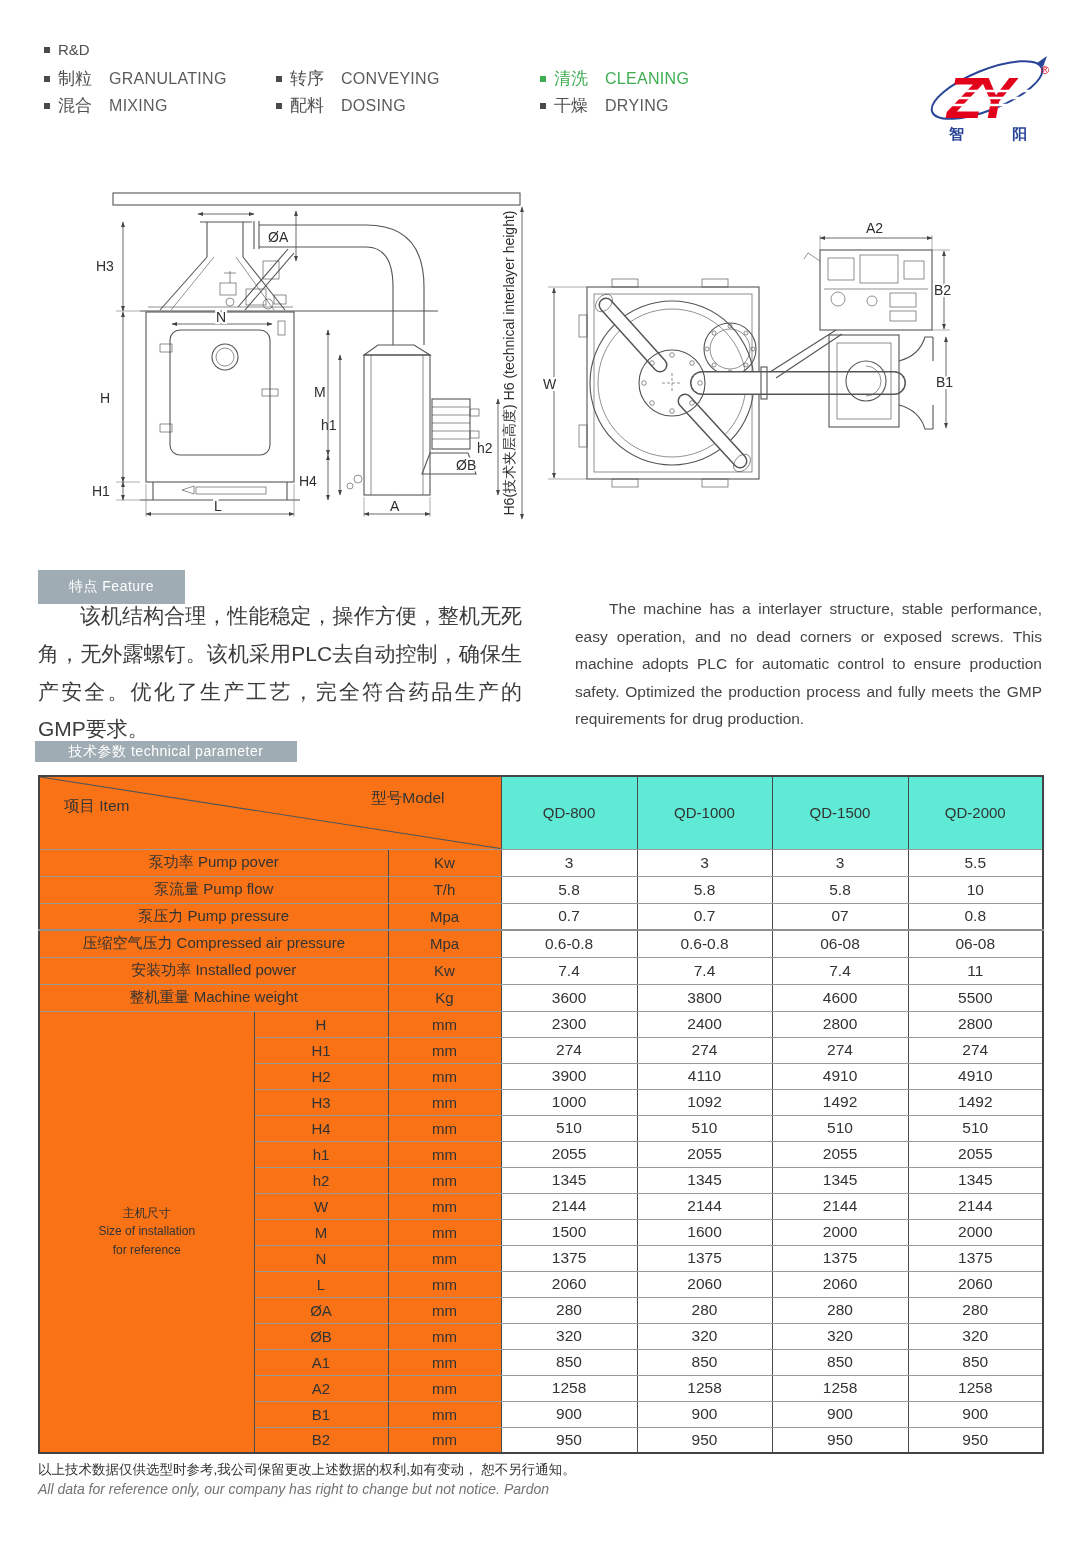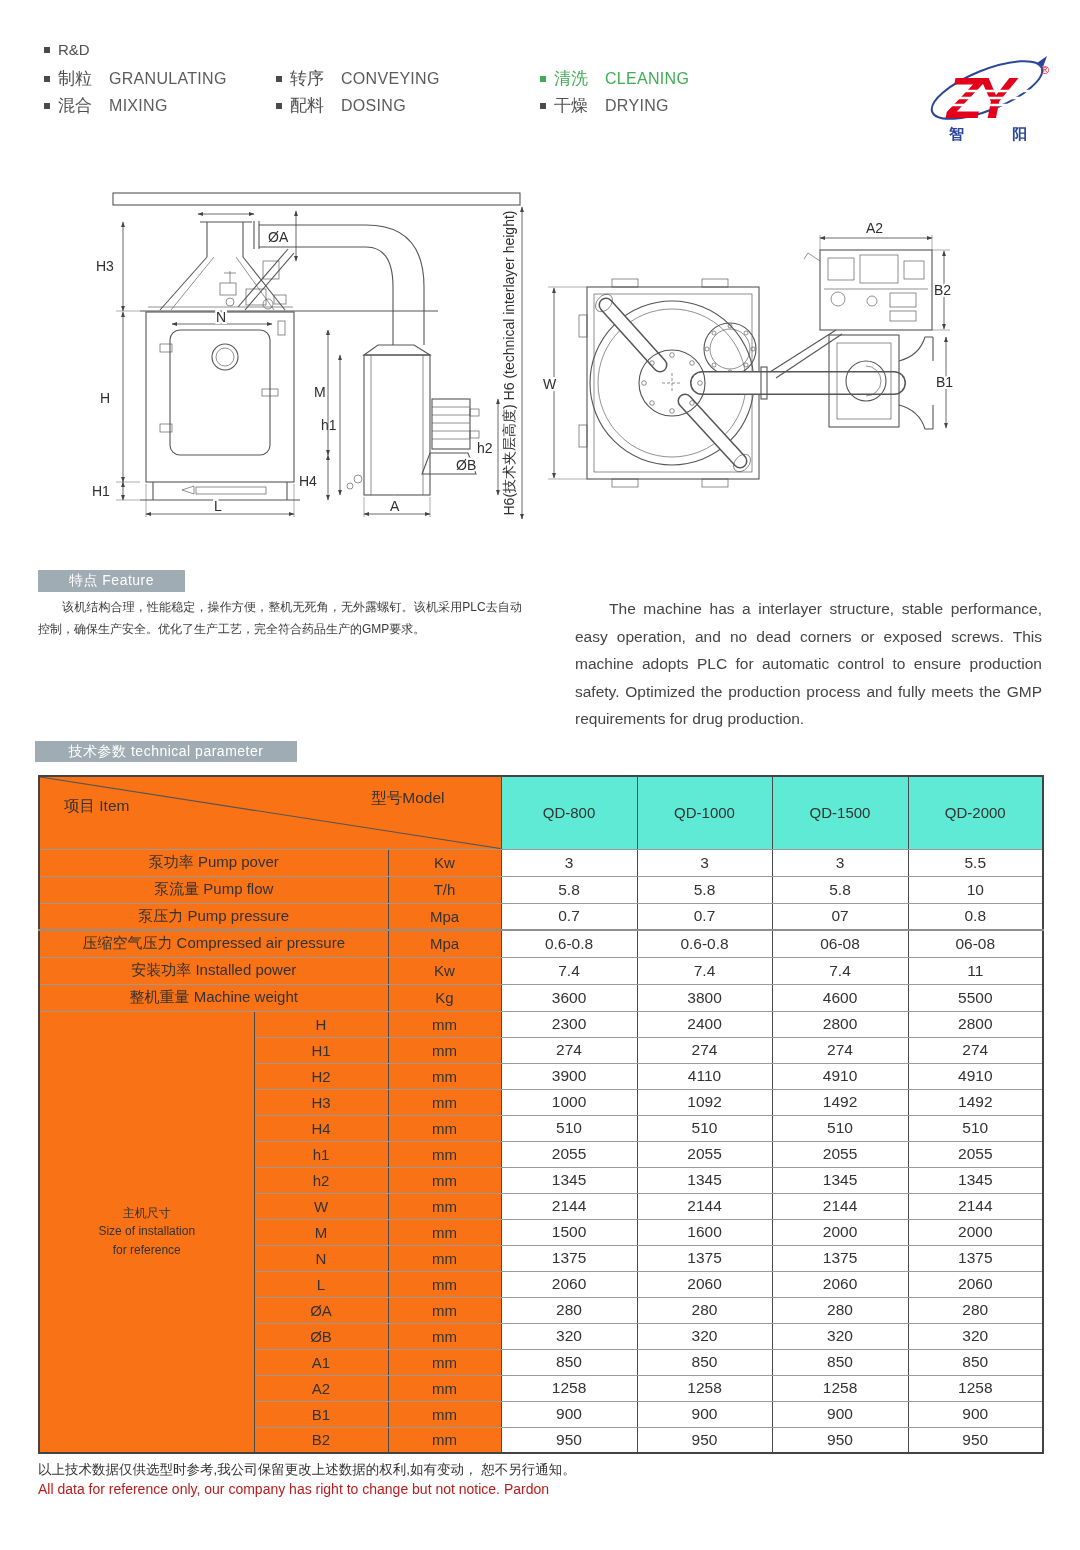--- a/index.html
+++ b/index.html
@@ -15,21 +15,21 @@
   
   svg .ln{fill:none;stroke:#555;stroke-width:1.1px;}
   svg .thin{stroke-width:.65px;}
   svg .dim{fill:none;stroke:#444;stroke-width:.8px;marker-start:url(#arr);marker-end:url(#arr);}
   svg .ext{fill:none;stroke:#777;stroke-width:.6px;}
   svg .dtx{font-size:14px;fill:#2e2e2e;}
   svg .halo{stroke:#fff;stroke-width:4px;paint-order:stroke;}
   
   .sec-head{position:absolute;background:#a0acb3;color:#fff;font-size:14px;
             display:flex;align-items:center;justify-content:center;letter-spacing:.5px;}
-  .para-zh{position:absolute;left:38px;top:597px;width:484px;font-size:12px;line-height:1.8;
+  .para-zh{position:absolute;left:38px;top:597px;width:484px;font-size:21px;line-height:1.8;
            text-align:justify;text-indent:2em;color:#3c3c3c;}
   .para-en{position:absolute;left:575px;top:595px;width:467px;font-size:15.5px;line-height:1.78;
            text-align:justify;text-indent:2.2em;color:#454545;}
   
   table.tech{position:absolute;left:38px;top:775px;width:1004px;border-collapse:collapse;
              table-layout:fixed;font-size:15px;color:#333;}
   table.tech td{border:1px solid #9a9a9a;border-left:1px solid #4a4a4a;border-right:1px solid #4a4a4a;
                 text-align:center;padding:0 2px;overflow:hidden;}
   table.tech{border:2px solid #444;}
   tr.head{height:73px;}
@@ -38,21 +38,21 @@
   tr.sep td{border-top:2.5px solid #8f8f8f;}
   td.green{background:#f97316;}
   td.gray{background:#5eead4;}
   td.corner{position:relative;}
   .item-label{position:absolute;left:24px;top:19px;font-size:15.5px;}
   .model-label{position:absolute;right:56px;top:11px;font-size:15.5px;}
   td.val{background:#fff;font-size:15.5px;}
   td.group{font-size:12px;line-height:1.55;}
   
   .footer{position:absolute;left:38px;top:1461px;font-size:13.5px;color:#333;line-height:1.4;}
-  .footer .en-line{font-size:14px;color:#b91c1c;}
+  .footer .en-line{font-size:14px;color:#737373;font-style:italic;}
 </style>
 </head>
 <body>
 
 <div class="page">
 
   <div class="rd"><span class="sq"></span><span>R&amp;D</span></div>
 
   <div class="menu-item" style="left:44px;top:67px"><span class="sq"></span><span class="zh">制粒</span><span class="en">GRANULATING</span></div>
   <div class="menu-item" style="left:44px;top:94px"><span class="sq"></span><span class="zh">混合</span><span class="en">MIXING</span></div>
@@ -252,21 +252,21 @@
     <line class="ext" x1="278" y1="35" x2="278" y2="20"></line>
     <line class="ext" x1="390" y1="35" x2="390" y2="20"></line>
     <line class="dim" x1="278" y1="23" x2="390" y2="23"></line>
     <text class="dtx halo" x="324" y="18">A2</text>
     <line class="ext" x1="390" y1="35" x2="408" y2="35"></line>
     <line class="ext" x1="390" y1="115" x2="408" y2="115"></line>
     <line class="dim" x1="402" y1="36" x2="402" y2="114"></line>
     <text class="dtx halo" x="392" y="80">B2</text>
   </svg>
 
-  <div class="sec-head" style="left:38px;top:570px;width:147px;height:22px">特点 Feature</div>
+  <div class="sec-head" style="left:38px;top:570px;width:147px;height:34px">特点 Feature</div>
   <div class="para-zh">该机结构合理，性能稳定，操作方便，整机无死角，无外露螺钉。该机采用PLC去自动控制，确保生产安全。优化了生产工艺，完全符合药品生产的GMP要求。</div>
   <div class="para-en">The machine has a interlayer structure, stable performance, easy operation, and no dead corners or exposed screws. This machine adopts PLC for automatic control to ensure production safety. Optimized the production process and fully meets the GMP requirements for drug production.</div>
 
   <div class="sec-head" style="left:35px;top:741px;width:262px;height:21px">技术参数  technical parameter</div>
 
   <table class="tech">
     <colgroup>
       <col style="width:215px">
         <col style="width:134px">
         <col style="width:113px">

